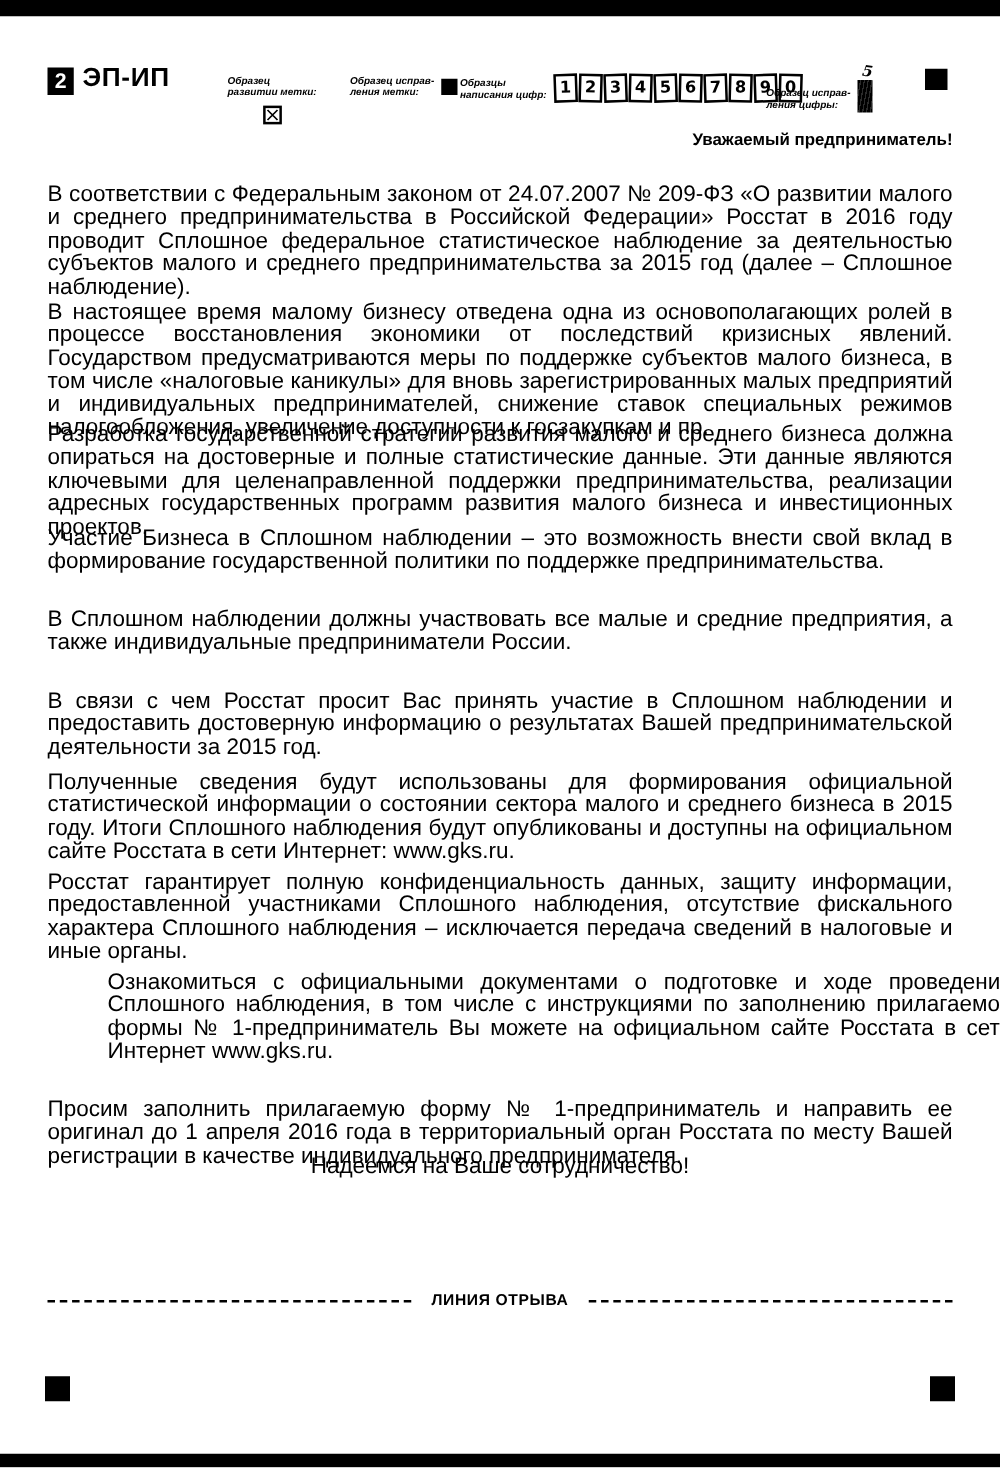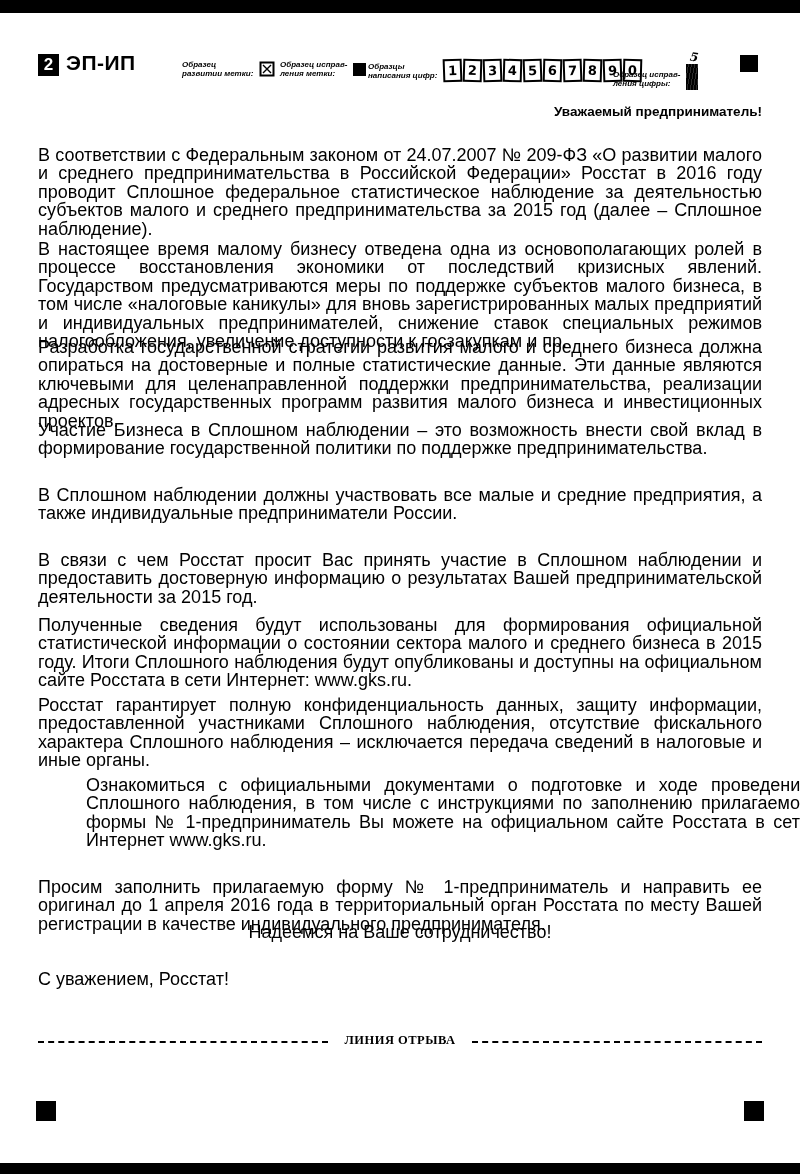--- a/index.html
+++ b/index.html
@@ -52,38 +52,38 @@
   .para{
     position:absolute;left:38px;width:724px;font-size:18px;line-height:18.4px;
     text-align:justify;
   }
   .p0{top:128px;} .p1{top:222px;} .p2{top:320px;} .p3{top:403px;}
   .p4{top:468px;} .p5{top:533px;} .p6{top:598px;} .p7{top:678px;}
   .p8{top:758px;margin-left:48px;} .p9{top:838px;margin-top:40px;}
   .p10{top:905px;text-align:center;} .p11{top:952px;text-align:left;}
 
   
-  .tear{position:absolute;top:1034px;left:38px;width:724px;display:flex;align-items:center;font-family:Liberation Serif, serif;}
+  .tear{position:absolute;top:1034px;left:38px;width:724px;display:flex;align-items:center;}
   .tear .dash{flex:1;border-top:2px dashed #000;height:0;}
   .tear .tear-label{
     font-weight:bold;font-size:12.5px;padding:0 16px;letter-spacing:.5px;
     transform:translateY(-1px);white-space:nowrap;
   }
 </style>
 </head>
 <body>
 
 <div class="page">
 
   <div class="edge-bar top"></div>
 
   <div class="badge">2</div>
   <div class="form-code">ЭП-ИП</div>
 
-  <div class="sample" style="left:182px;top:60px;">
+  <div class="sample" style="left:182px;top:60px;flex-direction:column;">
     <div class="sample-label">
       <span>Образец</span>
       <span>развитии метки:</span>
     </div>
     <svg width="16" height="16" viewBox="0 0 16 16">
       <rect x="1.5" y="1.5" width="13" height="13" fill="none" stroke="#000" stroke-width="2"></rect>
       <path d="M4 4 L12 12 M12 4 L4 12" stroke="#000" stroke-width="1.4"></path>
     </svg>
   </div>
 
@@ -133,21 +133,20 @@
   <p class="para p1">В настоящее время малому бизнесу отведена одна из основополагающих ролей в процессе восстановления экономики от последствий кризисных явлений. Государством предусматриваются меры по поддержке субъектов малого бизнеса, в том числе «налоговые каникулы» для вновь зарегистрированных малых предприятий и индивидуальных предпринимателей, снижение ставок специальных режимов налогообложения, увеличение доступности к госзакупкам и пр.</p>
   <p class="para p2">Разработка государственной стратегии развития малого и среднего бизнеса должна опираться на достоверные и полные статистические данные. Эти данные являются ключевыми для целенаправленной поддержки предпринимательства, реализации адресных государственных программ развития малого бизнеса и инвестиционных проектов.</p>
   <p class="para p3">Участие Бизнеса в Сплошном наблюдении – это возможность внести свой вклад в формирование государственной политики по поддержке предпринимательства.</p>
   <p class="para p4">В Сплошном наблюдении должны участвовать все малые и средние предприятия, а также индивидуальные предприниматели России.</p>
   <p class="para p5">В связи с чем Росстат просит Вас принять участие в Сплошном наблюдении и предоставить достоверную информацию о результатах Вашей предпринимательской деятельности за 2015 год.</p>
   <p class="para p6">Полученные сведения будут использованы для формирования официальной статистической информации о состоянии сектора малого и среднего бизнеса в 2015 году. Итоги Сплошного наблюдения будут опубликованы и доступны на официальном сайте Росстата в сети Интернет: www.gks.ru.</p>
   <p class="para p7">Росстат гарантирует полную конфиденциальность данных, защиту информации, предоставленной участниками Сплошного наблюдения, отсутствие фискального характера Сплошного наблюдения – исключается передача сведений в налоговые и иные органы.</p>
   <p class="para p8">Ознакомиться с официальными документами о подготовке и ходе проведения Сплошного наблюдения, в том числе с инструкциями по заполнению прилагаемой формы № 1-предприниматель Вы можете на официальном сайте Росстата в сети Интернет www.gks.ru.</p>
   <p class="para p9">Просим заполнить прилагаемую форму № 1-предприниматель и направить ее оригинал до 1 апреля 2016 года в территориальный орган Росстата по месту Вашей регистрации в качестве индивидуального предпринимателя.</p>
   <p class="para p10">Надеемся на Ваше сотрудничество!</p>
-  <p class="para p11">С уважением, Росстат!</p>
 
   <div class="tear">
     <div class="dash"></div>
     <div class="tear-label">ЛИНИЯ ОТРЫВА</div>
     <div class="dash"></div>
   </div>
 
   <div class="corner-sq bl"></div>
   <div class="corner-sq br"></div>
 

